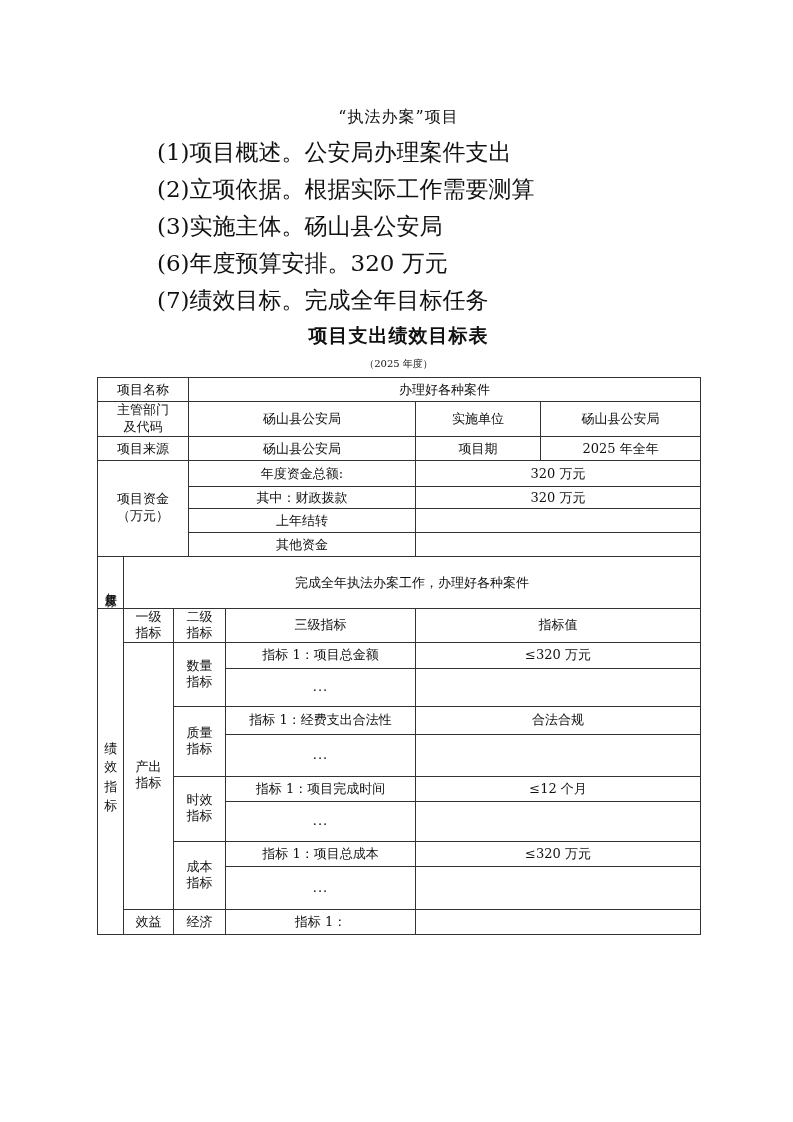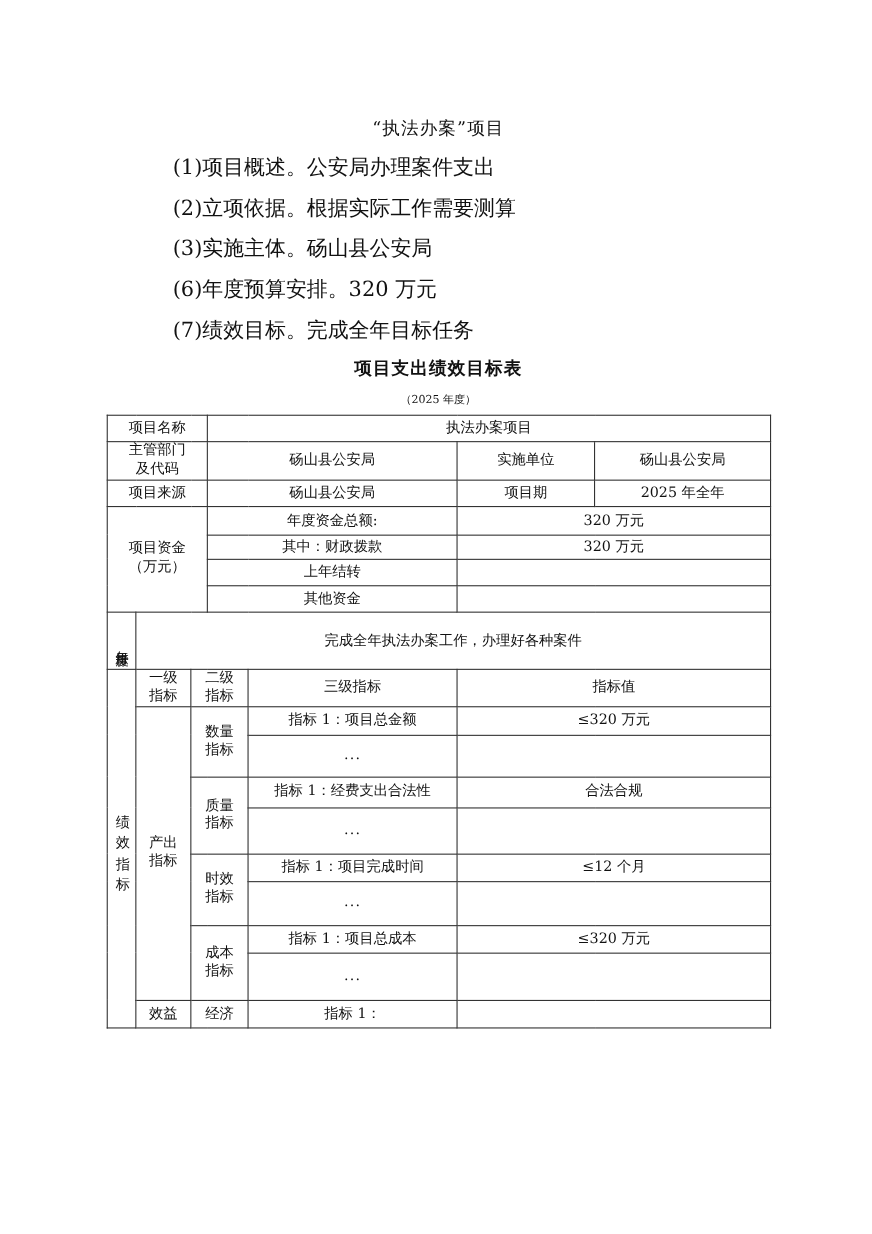--- a/index.html
+++ b/index.html
@@ -14,29 +14,29 @@
   }
   .doc-title {
     padding-top:104px;
     width:603px; margin-left:97px;
     text-align:center;
     font-size:16px; line-height:25px;
     letter-spacing:1px;
   }
   .item-list { margin-left:157px; margin-top:5px; }
   .item-list .item {
-    font-size:19px; line-height:37px;
+    font-size:23px; line-height:37px;
     white-space:nowrap;
   }
   .table-title {
     width:603px; margin-left:97px; margin-top:4px;
     text-align:center;
     font-family:"DejaVu Sans","Liberation Sans",sans-serif;
     font-weight:bold;
-    font-size:16px; line-height:24px;
+    font-size:19px; line-height:24px;
     letter-spacing:1px;
   }
   .table-subtitle {
     width:603px; margin-left:97px; margin-top:9px;
     text-align:center;
     font-size:10px; line-height:15px;
   }
   table.perf {
     margin-left:97px; margin-top:6px;
     width:603px;
@@ -105,21 +105,21 @@
         <col style="width:15px">
       <col style="width:37px">
         <col style="width:190px">
         <col style="width:125px">
         <col style="width:160px">
     </colgroup>
 
     <tbody>
         <tr style="height:24px">
       <td colspan="3">项目名称</td>
-      <td colspan="4">执法办案项目</td>
+      <td colspan="4">办理好各种案件</td>
     </tr>
 
     <tr style="height:32px">
       <td colspan="3"><span class="w4">主管部门及代码</span></td>
       <td colspan="2">砀山县公安局</td>
       <td>实施单位</td>
       <td>砀山县公安局</td>
     </tr>
 
     <tr style="height:24px">

